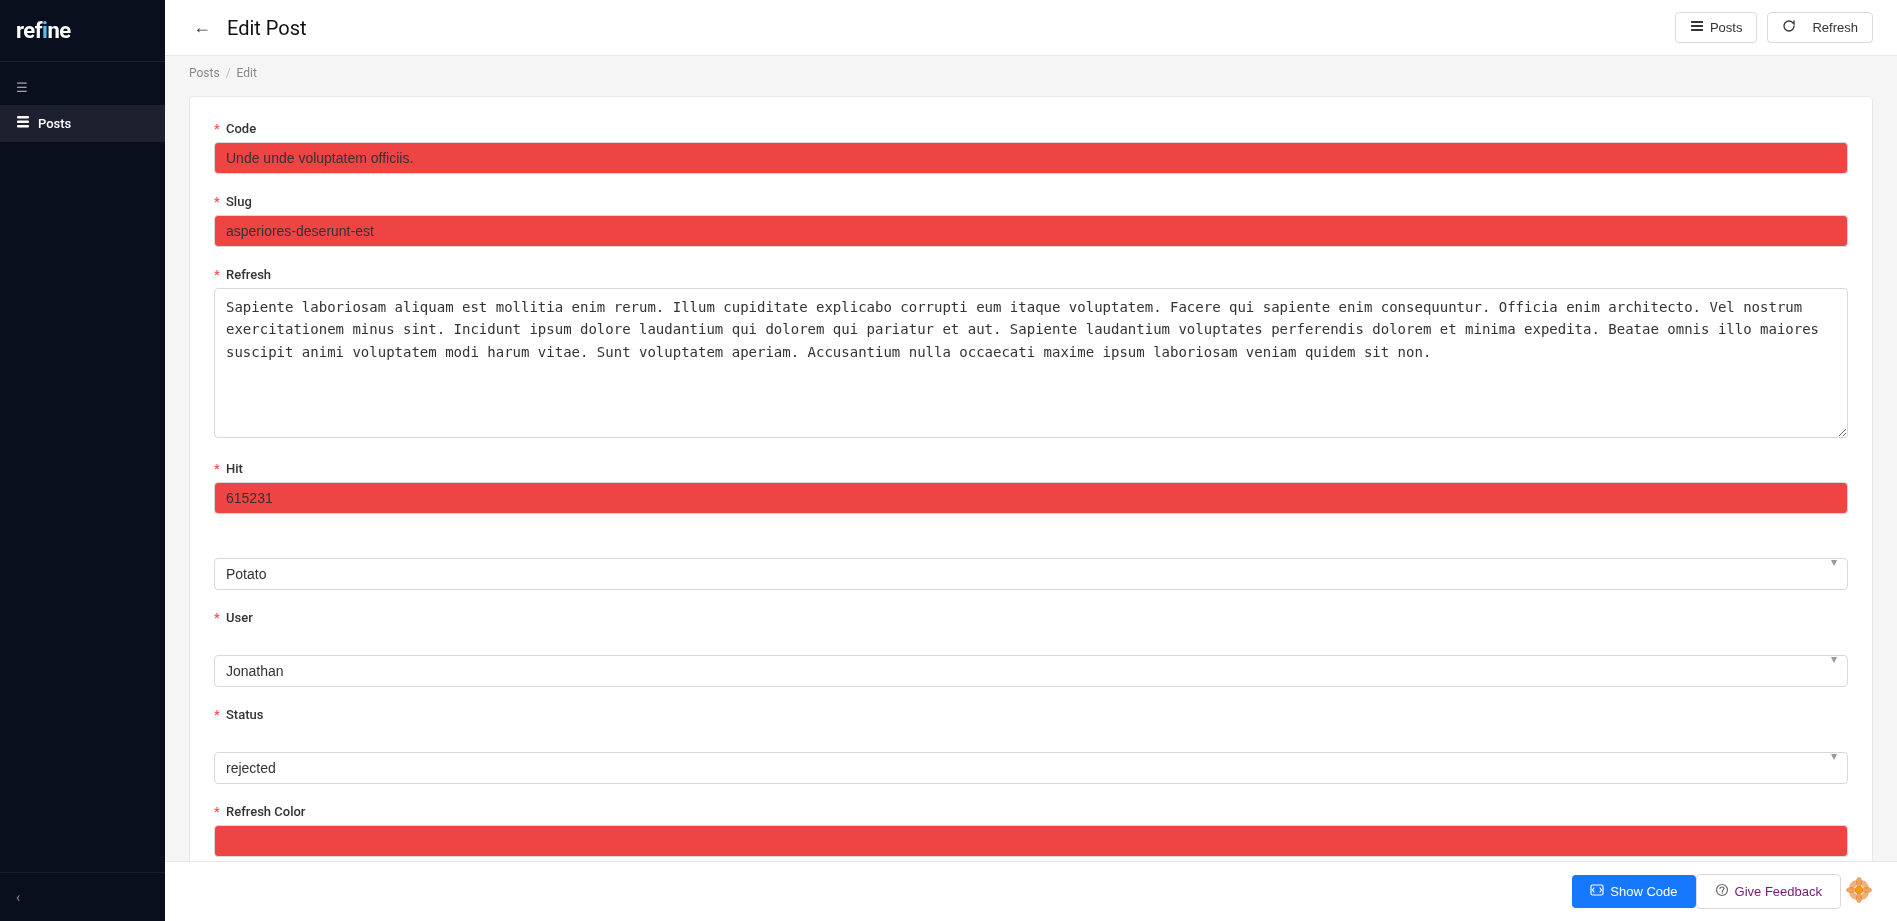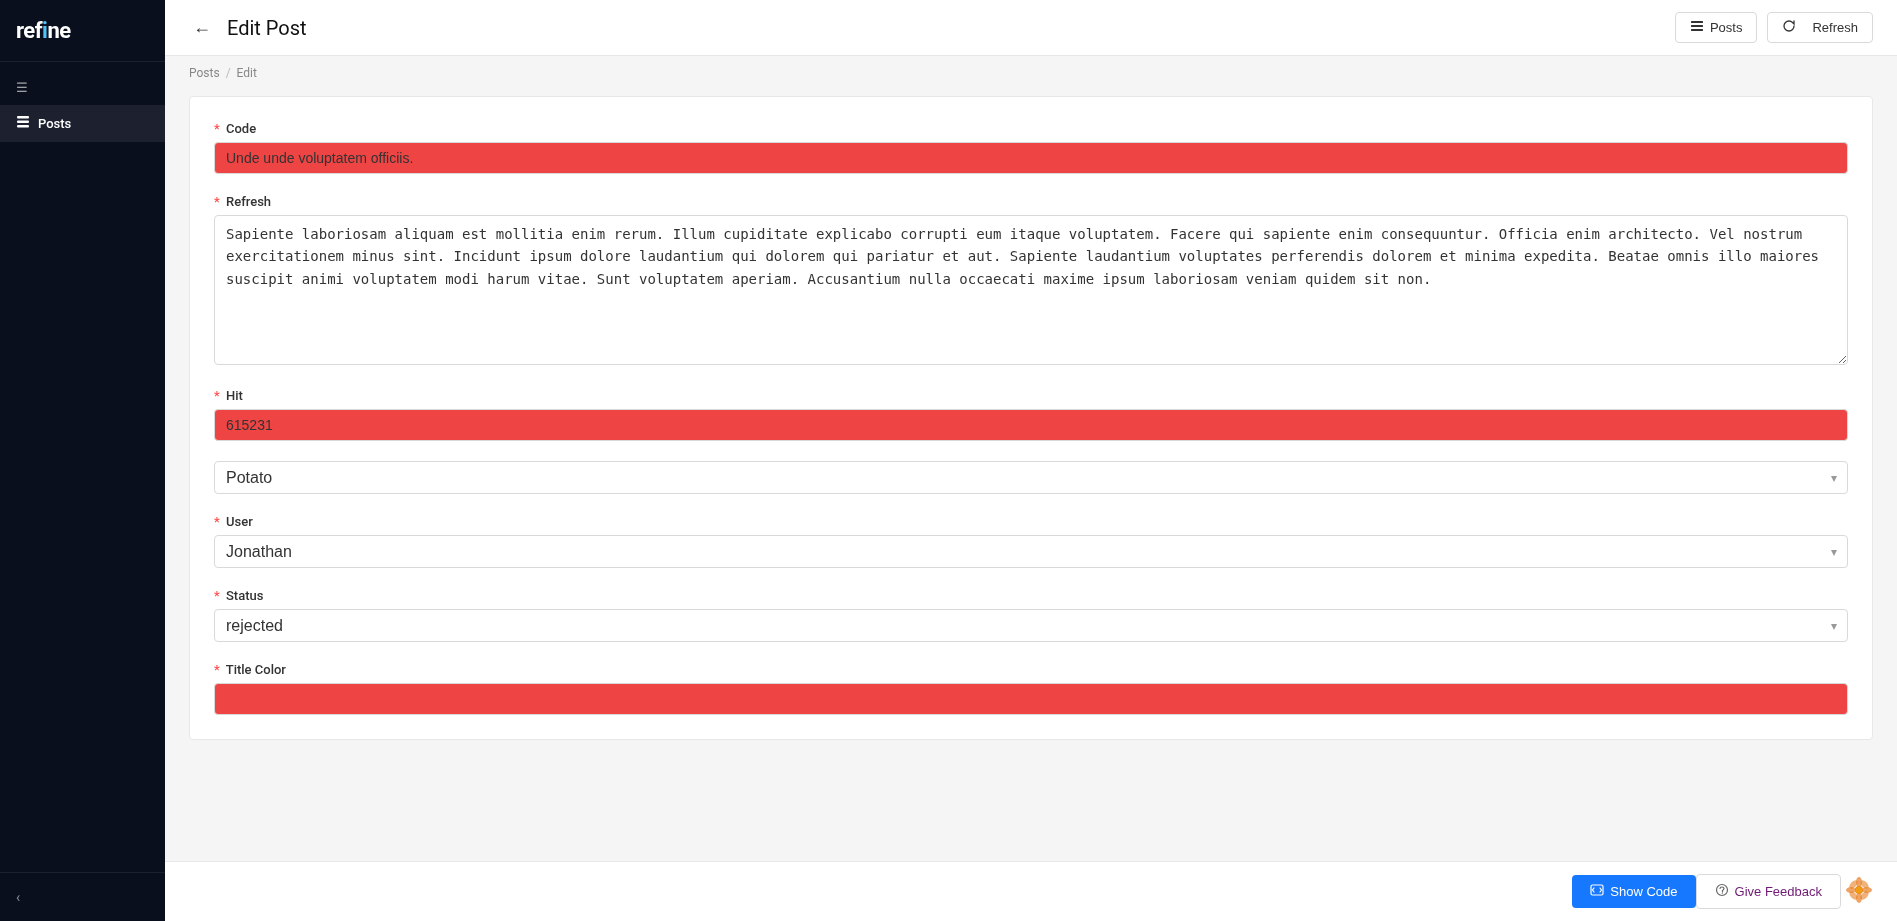--- a/index.html
+++ b/index.html
@@ -216,26 +216,27 @@
     }
 
     .form-select-wrapper {
       position: relative;
     }
     .form-select {
       width: 100%;
       padding: 7px 32px 7px 11px;
       border: 1px solid #d9d9d9;
       border-radius: 4px;
-      font-size: 16px;
+      font-size: 14px;
       color: #333;
       background: #fff;
       appearance: none;
       outline: none;
       cursor: pointer;
+      margin-top: 24px;
     }
     .select-arrow {
       position: absolute;
       right: 11px;
       top: 50%;
       transform: translateY(-50%);
       pointer-events: none;
       color: #999;
       font-size: 12px;
     }
@@ -351,20 +352,27 @@
 
 
       <div class="form-group">
         <label class="form-label">
           <span class="required">*</span>
           <span>Code</span>
         </label>
         <input class="form-input" type="text" value="Unde unde voluptatem officiis." style="">
       </div>
 
+      <div class="form-group">
+        <label class="form-label">
+          <span class="required">*</span>
+          <span>Slug</span>
+        </label>
+        <input class="form-input" type="text" value="asperiores-deserunt-est" style="">
+      </div>
 
       <div class="form-group">
         <label class="form-label">
           <span class="required">*</span>
           <span>Refresh</span>
         </label>
         <textarea class="form-textarea" rows="6" style="">Sapiente laboriosam aliquam est mollitia enim rerum. Illum cupiditate explicabo corrupti eum itaque voluptatem. Facere qui sapiente enim consequuntur. Officia enim architecto. Vel nostrum exercitationem minus sint. Incidunt ipsum dolore laudantium qui dolorem qui pariatur et aut. Sapiente laudantium voluptates perferendis dolorem et minima expedita. Beatae omnis illo maiores suscipit animi voluptatem modi harum vitae. Sunt voluptatem aperiam. Accusantium nulla occaecati maxime ipsum laboriosam veniam quidem sit non.</textarea>
       </div>
 
       <div class="form-group">
@@ -413,21 +421,21 @@
             <option>published</option>
             <option>draft</option>
           </select>
           <span class="select-arrow">▾</span>
         </div>
       </div>
 
       <div class="form-group">
         <label class="form-label">
           <span class="required">*</span>
-          <span>Title Color</span>
+          <span>Refresh Color</span>
         </label>
         <input class="form-input" type="text" value="" style="">
       </div>
 
     </div>
   </div>
 
 </div>
 
 <div class="bottom-bar">

